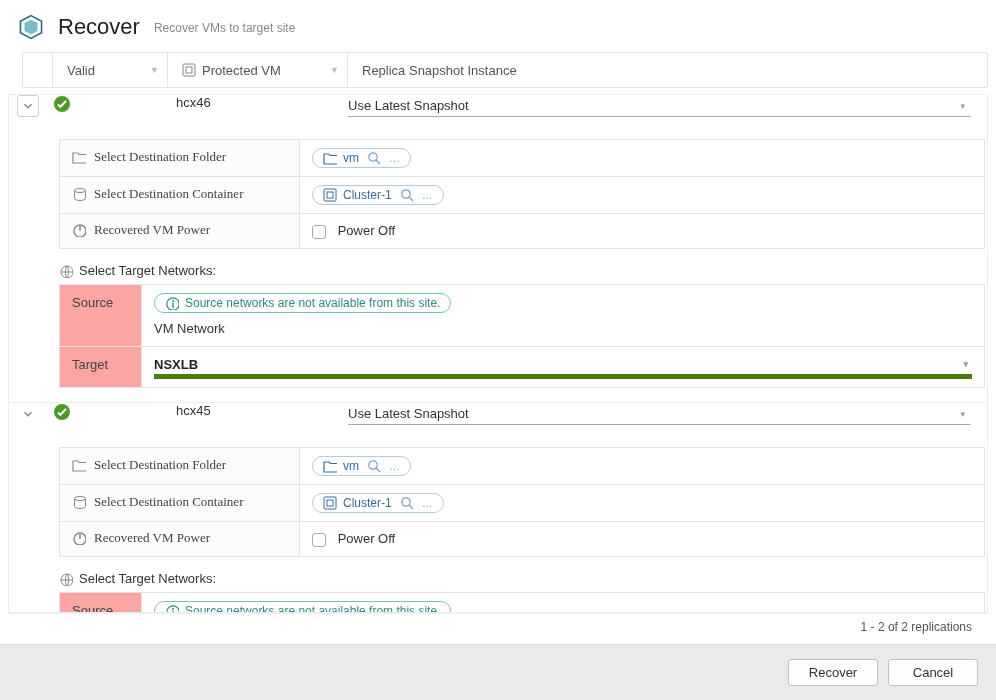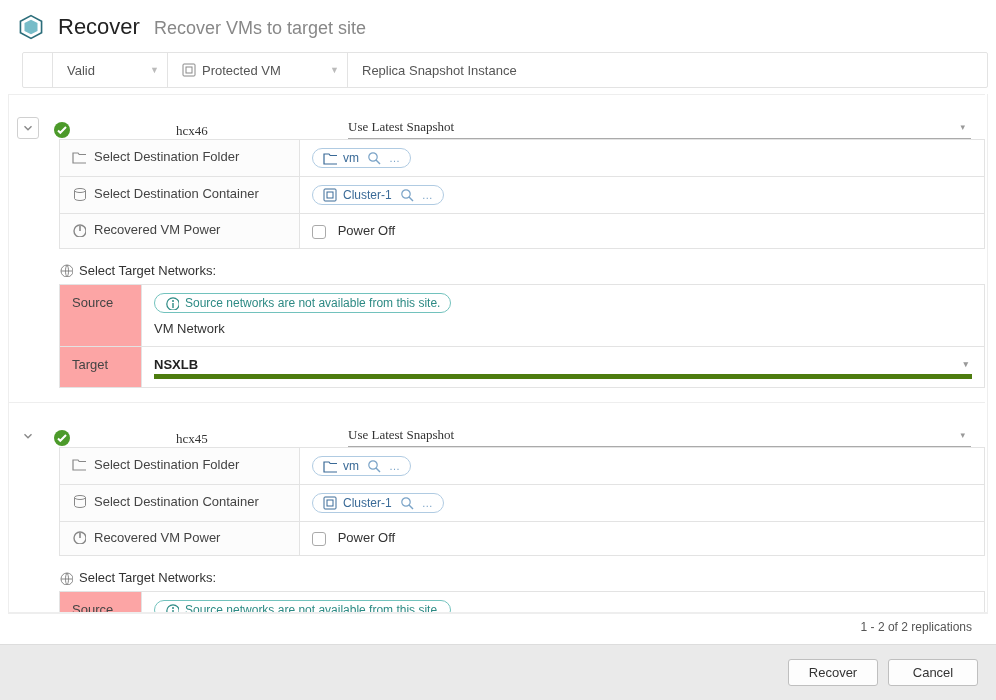--- a/index.html
+++ b/index.html
@@ -1,57 +1,57 @@
 <!DOCTYPE html>
 <html><head>
 <meta charset="utf-8">
 <style>
   * { box-sizing: border-box; }
   html, body { margin:0; padding:0; font-family: -apple-system, "Segoe UI", Arial, sans-serif; font-size:13px; color:#333; background:#f4f4f4; }
   .dialog { width:996px; height:700px; background:#fff; display:flex; flex-direction:column; position:relative;}
   .header { display:flex; align-items:center; padding:14px 18px 12px; gap:14px;}
   .header .logo { width:26px; height:26px; }
   .header h1 { font-size:22px; font-weight:400; margin:0; color:#222;}
-  .header .subtitle { font-size:18px; color:#888; margin-top:2px;}
+  .header .subtitle { font-size:12px; color:#888; margin-top:2px;}
   .body { flex:1; overflow:hidden; display:flex; flex-direction:column; padding:0 8px;}
   .filter-row { display:flex; align-items:stretch; border:1px solid #e3e3e3; border-radius:2px; margin:0 0 6px 14px; height:36px; }
   .filter-cell { display:flex; align-items:center; gap:6px; padding:0 14px; border-right:1px solid #e3e3e3; color:#555; position:relative;}
   .filter-cell:last-child { border-right:none; }
   .filter-cell .chev { position:absolute; right:8px; top:50%; transform:translateY(-50%); color:#bbb; font-size:9px;}
   .fc1 { width:30px; }
   .fc2 { width:115px; }
   .fc3 { width:180px; }
   .fc4 { flex:1; }
   .scroll { flex:1; overflow-y:scroll; border:1px solid #eee; border-top:none; padding-right:2px;}
   
   .scroll::-webkit-scrollbar{width:12px;}
   .scroll::-webkit-scrollbar-thumb{background:#c8c8c8;border-radius:6px;}
 
   .vm-block { border-top:1px solid #eee; }
-  .vm-head { display:flex; align-items:flex-end; height:44px; padding:0 4px;font-family:Liberation Serif, serif; }
+  .vm-head { display:flex; align-items:flex-start; height:44px; padding:0 4px; }
   .exp-col { width:30px; display:flex; justify-content:center;}
   .exp-btn { width:22px; height:22px; border:1px solid #d0d0d0; border-radius:3px; background:#fff; display:flex; align-items:center; justify-content:center; cursor:pointer;}
   .exp-col.noborder .exp-btn { border:none; }
   .status-col { width:115px; display:flex; align-items:center; padding-left:10px;}
   .name-col { width:180px; padding-left:18px; color:#333;}
   .snap-col { flex:1; padding:0 10px 0 10px; }
   .snap-select { width:100%; border:none; border-bottom:1px solid #aaa; background:transparent; font-size:13px; padding:3px 0; color:#333; position:relative;}
   .snap-wrap { position:relative; }
   .snap-wrap .dd { position:absolute; right:6px; top:6px; font-size:9px; color:#999;}
 
   .detail { padding:0 0 14px 50px; }
   .grid { border:1px solid #e3e3e3; display:table; width:100%;}
   .grow { display:table-row; }
   .gcell { display:table-cell; vertical-align:middle; padding:8px 12px; border-bottom:1px solid #e3e3e3;}
   .grow:last-child .gcell { border-bottom:none; }
   .gcell.left { width:240px; background:#fcfcfc; border-right:1px solid #e3e3e3; color:#444;}
   .pill { display:inline-flex; align-items:center; gap:6px; border:1px solid #b0cbe2; border-radius:14px; padding:2px 10px; color:#3a6a97; font-size:12px; background:#fff;}
   .pill .clr { color:#7aa3c7; font-size:11px; margin-left:2px; cursor:pointer;}
   .chk { width:14px;height:14px;border:1px solid #aaa;border-radius:3px; display:inline-block; vertical-align:middle; margin-right:8px; background:#fff;}
-  .gcell .lbl { display:inline-flex; align-items:center; gap:8px;}
+  .gcell .lbl { display:inline-flex; align-items:center; gap:8px;font-family:Liberation Serif, serif;}
 
   .section-label { display:flex; align-items:center; gap:6px; margin:14px 0 6px 0; color:#333;text-align:right;}
   .net-table { border:1px solid #e3e3e3; width:100%; }
   .net-row { display:flex; border-bottom:1px solid #e3e3e3;}
   .net-row:last-child{border-bottom:none;}
   .net-left { width:82px; background:#fca5a5; border-right:1px solid #e3e3e3; padding:10px 12px; color:#444;}
   .net-right { flex:1; padding:8px 12px; }
   .info-pill { display:inline-flex; align-items:center; gap:6px; border:1px solid #72c2bd; border-radius:14px; padding:2px 10px; color:#2d8a84; font-size:12px; margin-bottom:6px;}
   .vm-net { color:#333; padding:2px 0;}
   .target-select { position:relative; border-bottom:5px solid #4d7c0f; padding:2px 0; font-weight:bold; color:#222;}

